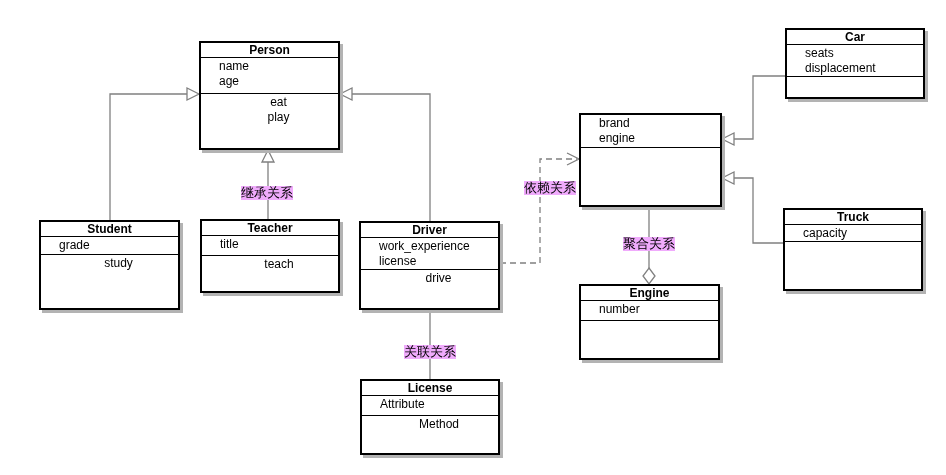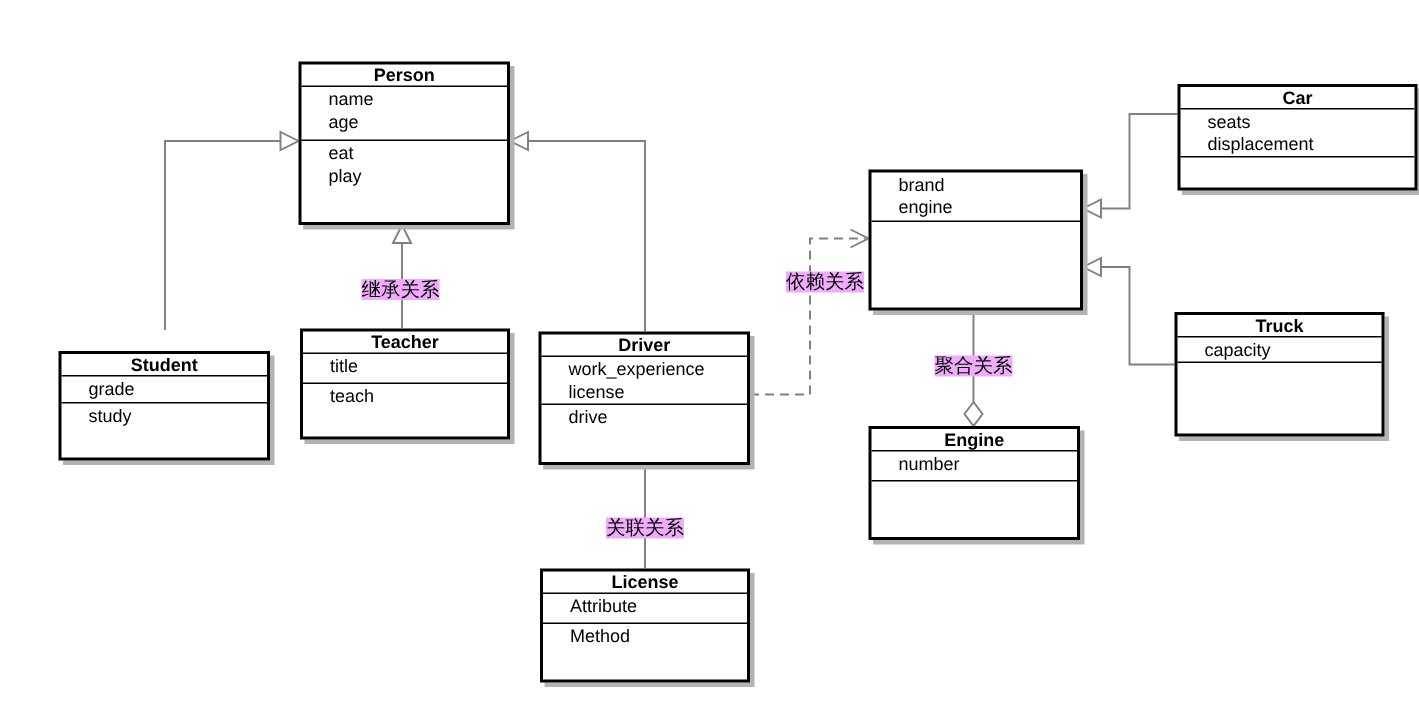--- a/index.html
+++ b/index.html
@@ -16,21 +16,21 @@
     position:absolute;background:#ffffff;border:2px solid #000000;
     box-shadow:3px 3px 0 0 #b3b3b3;box-sizing:border-box;
     display:flex;flex-direction:column;
   }
   .uml-title{
     height:14px;line-height:14px;border-bottom:1px solid #000000;
     font-size:12px;font-weight:bold;text-align:center;color:#000;
     flex:0 0 auto;white-space:nowrap;overflow:hidden;
   }
   .uml-attrs{border-bottom:1px solid #000000;flex:0 0 auto;overflow:hidden;padding-top:1px;}
-  .uml-methods{flex:1 1 auto;overflow:hidden;padding-top:1px;}
+  .uml-methods{flex:1 1 auto;overflow:hidden;padding-top:1px;text-align:center;}
   .uml-line{font-size:12px;line-height:15px;padding-left:18px;color:#000;white-space:nowrap;}
   .edge-label{
     position:absolute;font-size:13px;line-height:14px;color:#000;
     background:#f0abfc;white-space:nowrap;margin-left:31px;
   }
 </style>
 </head>
 <body>
 
 <div class="canvas">
@@ -82,21 +82,21 @@
     <div class="uml-attrs" style="height:34px">
       <div class="uml-line">name</div>
       <div class="uml-line">age</div>
     </div>
     <div class="uml-methods">
       <div class="uml-line">eat</div>
       <div class="uml-line">play</div>
     </div>
   </div>
 
-  <div class="uml-class" style="left:39px;top:234px;width:141px;height:73px">
+  <div class="uml-class" style="left:39px;top:220px;width:141px;height:90px">
     <div class="uml-title">Student</div>
     <div class="uml-attrs" style="height:16px">
       <div class="uml-line">grade</div>
     </div>
     <div class="uml-methods">
       <div class="uml-line">study</div>
     </div>
   </div>
 
   <div class="uml-class" style="left:200px;top:219px;width:140px;height:74px">
@@ -138,21 +138,21 @@
   </div>
 
   <div class="uml-class" style="left:579px;top:284px;width:141px;height:76px">
     <div class="uml-title">Engine</div>
     <div class="uml-attrs" style="height:18px">
       <div class="uml-line">number</div>
     </div>
     <div class="uml-methods"></div>
   </div>
 
-  <div class="uml-class" style="left:785px;top:56px;width:160px;height:71px">
+  <div class="uml-class" style="left:785px;top:28px;width:140px;height:71px">
     <div class="uml-title">Car</div>
     <div class="uml-attrs" style="height:30px">
       <div class="uml-line">seats</div>
       <div class="uml-line">displacement</div>
     </div>
     <div class="uml-methods"></div>
   </div>
 
   <div class="uml-class" style="left:783px;top:208px;width:140px;height:83px">
     <div class="uml-title">Truck</div>

